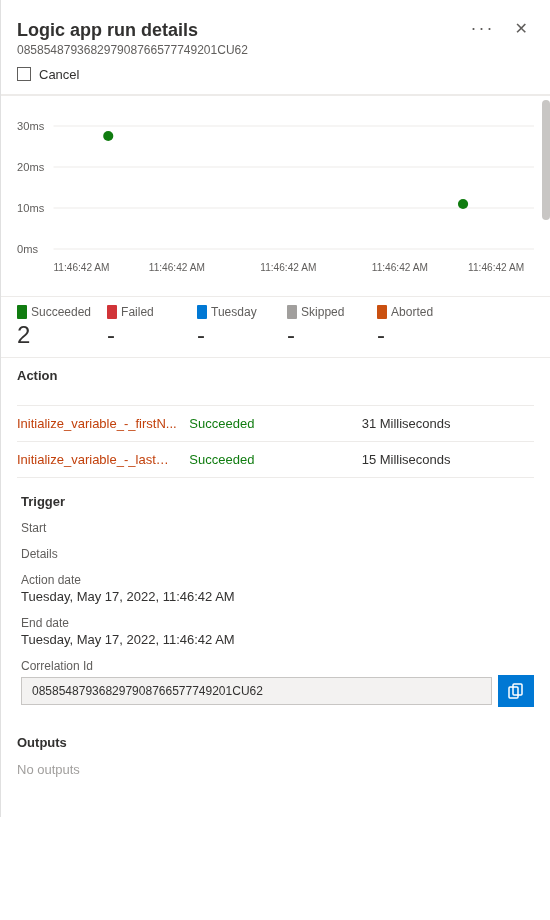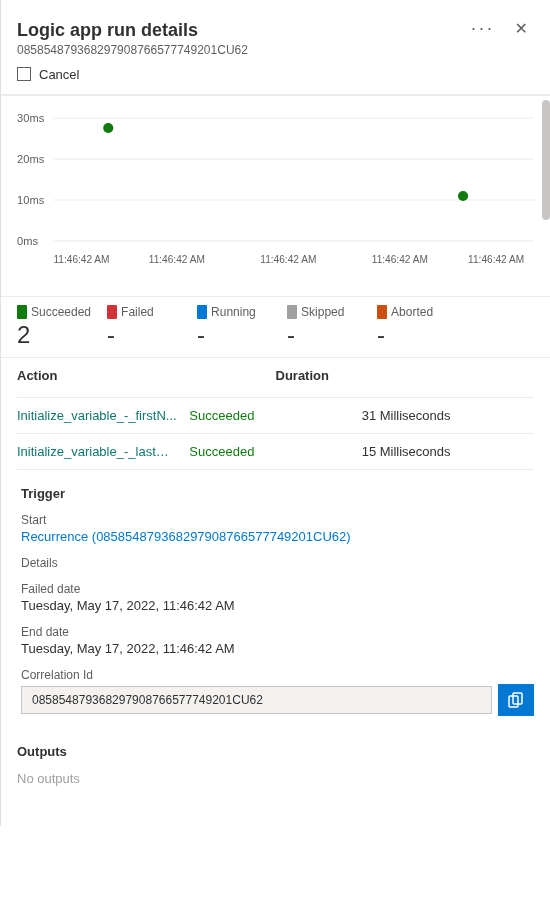--- a/index.html
+++ b/index.html
@@ -79,21 +79,21 @@
       color: #323130;
       font-size: 13px;
     }
     .divider {
       border: none;
       border-top: 1px solid #edebe9;
       margin: 0;
     }
     
     .chart-area {
-      padding: 12px 16px 0 16px;
+      padding: 20px 16px 0 16px;
       position: relative;
       height: 200px;
     }
     .chart-svg {
       width: 100%;
       height: 170px;
     }
     
     .status-bar-area {
       padding: 0 16px;
@@ -128,41 +128,41 @@
       font-weight: 400;
       color: #323130;
     }
     
     .table-section {
       padding: 0 16px;
       border-top: 1px solid #edebe9;
     }
     .table-header {
       display: grid;
-      grid-template-columns: 1fr 1fr;
-      padding: 10px 0 14px 0;
+      grid-template-columns: 1fr;
+      padding: 10px 0 22px 0;
       border-bottom: 1px solid #edebe9;
     }
     .table-header-cell {
       font-weight: 600;
       font-size: 13px;
       color: #323130;
     }
     .table-row {
       display: grid;
       grid-template-columns: 1fr 1fr 1fr;
       padding: 10px 0;
       border-bottom: 1px solid #edebe9;
     }
     .table-cell {
       font-size: 13px;
       color: #323130;
     }
     .table-cell.action {
-      color: #0f766e;
+      color: #c2410c;
       cursor: pointer;
       white-space: nowrap;
       overflow: hidden;
       text-overflow: ellipsis;
       max-width: 160px;
     }
     .table-cell.succeeded {
       color: #107c10;
     }
     
@@ -296,21 +296,21 @@
     <div class="status-item">
       <div class="status-item-header">
         <span class="status-dot" style="background:#d13438;"></span>
         <span>Failed</span>
       </div>
       <span class="status-count">-</span>
     </div>
     <div class="status-item">
       <div class="status-item-header">
         <span class="status-dot" style="background:#0078d4;"></span>
-        <span>Running</span>
+        <span>Tuesday</span>
       </div>
       <span class="status-count">-</span>
     </div>
     <div class="status-item">
       <div class="status-item-header">
         <span class="status-dot" style="background:#a19f9d;"></span>
         <span>Skipped</span>
       </div>
       <span class="status-count">-</span>
     </div>
@@ -319,48 +319,46 @@
         <span class="status-dot" style="background:#ca5010;"></span>
         <span>Aborted</span>
       </div>
       <span class="status-count">-</span>
     </div>
   </div>
 
   <div class="table-section">
     <div class="table-header">
       <span class="table-header-cell">Action</span>
-      <span class="table-header-cell">Duration</span>
     </div>
     <div class="table-row">
       <span class="table-cell action">Initialize_variable_-_firstN...</span>
       <span class="table-cell succeeded">Succeeded</span>
       <span class="table-cell">31 Milliseconds</span>
     </div>
     <div class="table-row">
       <span class="table-cell action">Initialize_variable_-_lastNa...</span>
       <span class="table-cell succeeded">Succeeded</span>
       <span class="table-cell">15 Milliseconds</span>
     </div>
   </div>
 
   <div class="info-section">
     <div class="section-title">Trigger</div>
 
     <div class="info-field">
       <div class="info-label">Start</div>
-      <a class="info-link" href="#">Recurrence (085854879368297908766577749201CU62)</a>
     </div>
 
     <div class="info-field">
       <div class="info-label">Details</div>
     </div>
 
     <div class="info-field">
-      <div class="info-label">Failed date</div>
+      <div class="info-label">Action date</div>
       <div class="info-value">Tuesday, May 17, 2022, 11:46:42 AM</div>
     </div>
 
     <div class="info-field">
       <div class="info-label">End date</div>
       <div class="info-value">Tuesday, May 17, 2022, 11:46:42 AM</div>
     </div>
 
     <div class="info-field">
       <div class="info-label">Correlation Id</div>

